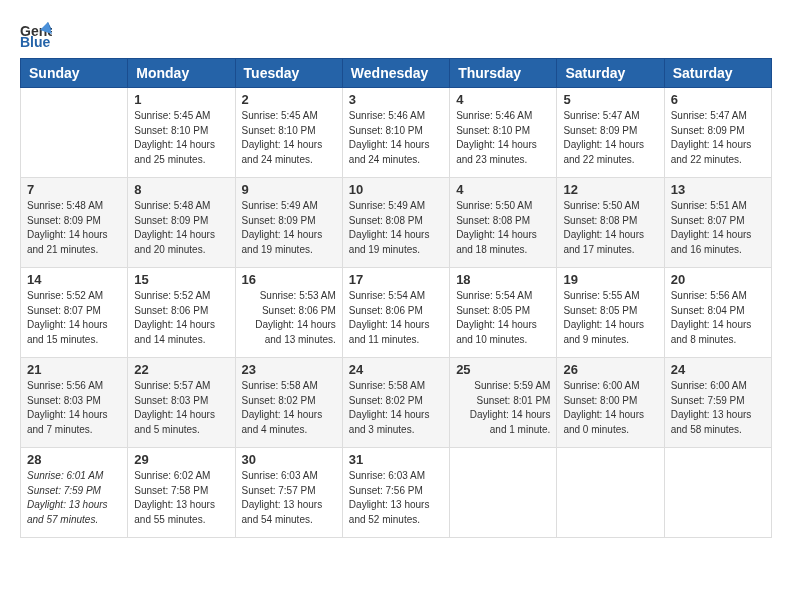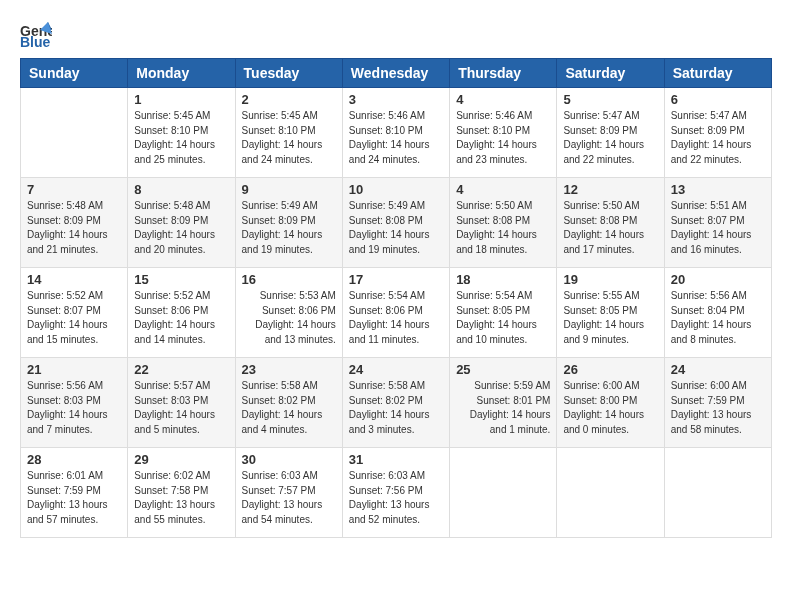--- a/index.html
+++ b/index.html
@@ -313,21 +313,21 @@
           <span class="day-number">24</span>
           <div class="day-info" style="white-space: pre-line;">Sunrise: 6:00 AM
 Sunset: 7:59 PM
 Daylight: 13 hours
 and 58 minutes.</div>
         </td>
       </tr>
       <tr>
         <td>
           <span class="day-number">28</span>
-          <div class="day-info" style="white-space: pre-line;">Sunrise: 6:01 AM
+          <div class="day-info" style="white-space: pre-line; font-style: italic;">Sunrise: 6:01 AM
 Sunset: 7:59 PM
 Daylight: 13 hours
 and 57 minutes.</div>
         </td>
         <td>
           <span class="day-number">29</span>
           <div class="day-info" style="white-space: pre-line;">Sunrise: 6:02 AM
 Sunset: 7:58 PM
 Daylight: 13 hours
 and 55 minutes.</div>

